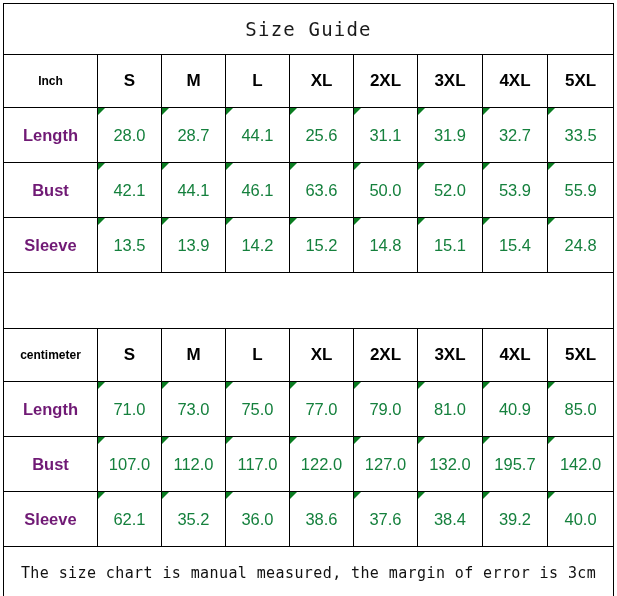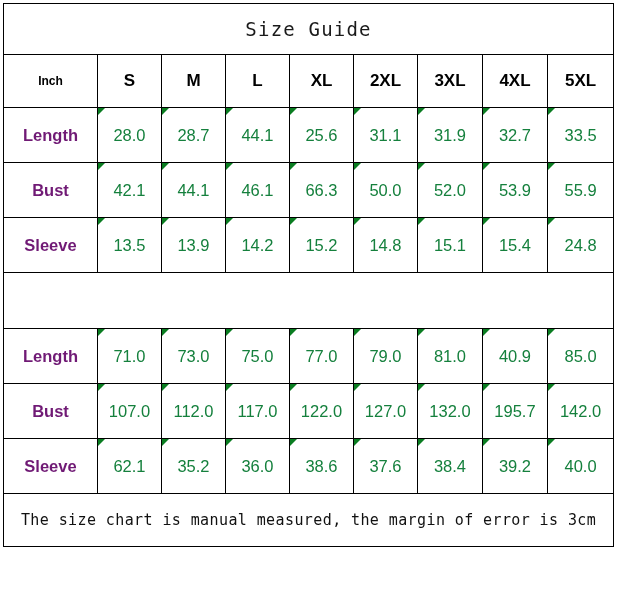--- a/index.html
+++ b/index.html
@@ -145,41 +145,52 @@
           <td class="data"><span class="corner-marker"></span><span>31.1</span></td>
           <td class="data"><span class="corner-marker"></span><span>31.9</span></td>
           <td class="data"><span class="corner-marker"></span><span>32.7</span></td>
           <td class="data"><span class="corner-marker"></span><span>33.5</span></td>
         </tr>
         <tr>
           <td class="rowlabel"><span>Bust</span></td>
           <td class="data"><span class="corner-marker"></span><span>42.1</span></td>
           <td class="data"><span class="corner-marker"></span><span>44.1</span></td>
           <td class="data"><span class="corner-marker"></span><span>46.1</span></td>
-          <td class="data"><span class="corner-marker"></span><span>66.3</span></td>
+          <td class="data"><span class="corner-marker"></span><span>63.6</span></td>
           <td class="data"><span class="corner-marker"></span><span>50.0</span></td>
           <td class="data"><span class="corner-marker"></span><span>52.0</span></td>
           <td class="data"><span class="corner-marker"></span><span>53.9</span></td>
           <td class="data"><span class="corner-marker"></span><span>55.9</span></td>
         </tr>
         <tr>
           <td class="rowlabel"><span>Sleeve</span></td>
           <td class="data"><span class="corner-marker"></span><span>13.5</span></td>
           <td class="data"><span class="corner-marker"></span><span>13.9</span></td>
           <td class="data"><span class="corner-marker"></span><span>14.2</span></td>
           <td class="data"><span class="corner-marker"></span><span>15.2</span></td>
           <td class="data"><span class="corner-marker"></span><span>14.8</span></td>
           <td class="data"><span class="corner-marker"></span><span>15.1</span></td>
           <td class="data"><span class="corner-marker"></span><span>15.4</span></td>
           <td class="data"><span class="corner-marker"></span><span>24.8</span></td>
         </tr>
         <tr>
           <td class="spacer-cell" colspan="9"></td>
         </tr>
         <tr>
+          <td class="hdr unit"><span>centimeter</span></td>
+          <td class="hdr"><span>S</span></td>
+          <td class="hdr"><span>M</span></td>
+          <td class="hdr"><span>L</span></td>
+          <td class="hdr"><span>XL</span></td>
+          <td class="hdr"><span>2XL</span></td>
+          <td class="hdr"><span>3XL</span></td>
+          <td class="hdr"><span>4XL</span></td>
+          <td class="hdr"><span>5XL</span></td>
+        </tr>
+        <tr>
           <td class="rowlabel"><span>Length</span></td>
           <td class="data"><span class="corner-marker"></span><span>71.0</span></td>
           <td class="data"><span class="corner-marker"></span><span>73.0</span></td>
           <td class="data"><span class="corner-marker"></span><span>75.0</span></td>
           <td class="data"><span class="corner-marker"></span><span>77.0</span></td>
           <td class="data"><span class="corner-marker"></span><span>79.0</span></td>
           <td class="data"><span class="corner-marker"></span><span>81.0</span></td>
           <td class="data"><span class="corner-marker"></span><span>40.9</span></td>
           <td class="data"><span class="corner-marker"></span><span>85.0</span></td>
         </tr>

